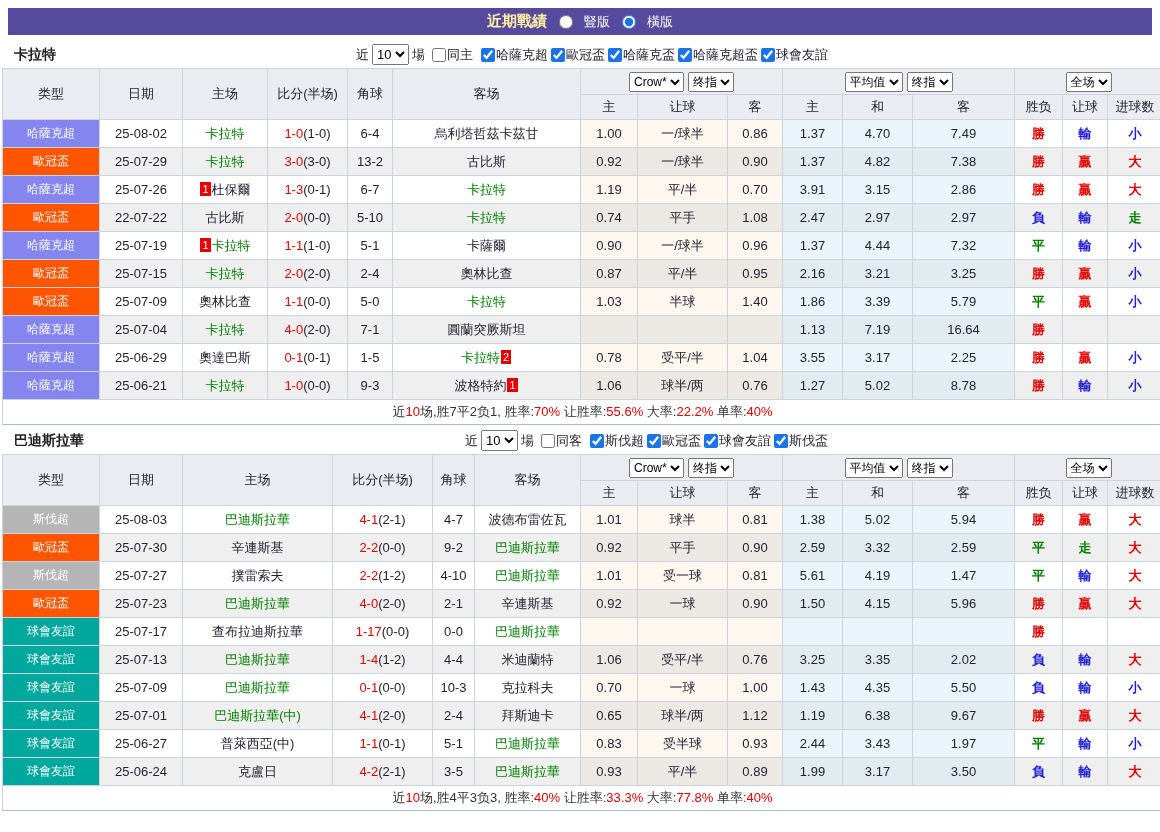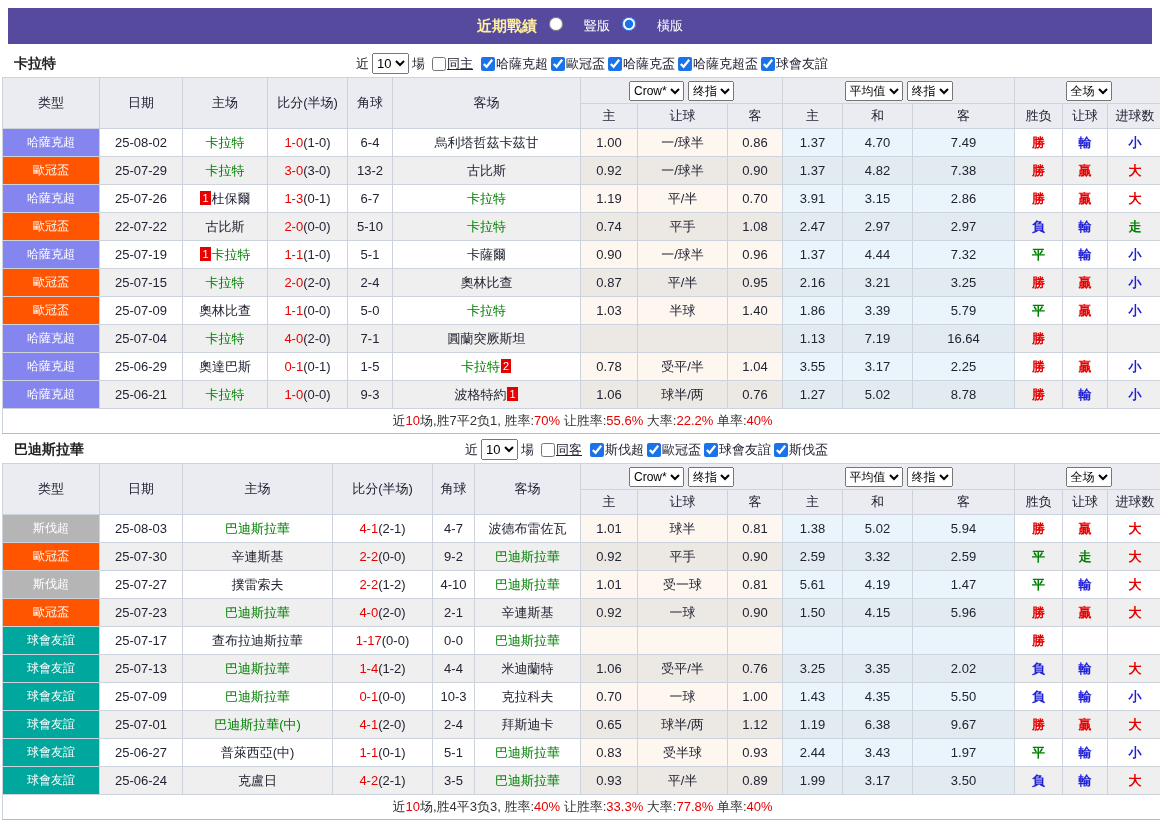--- a/index.html
+++ b/index.html
@@ -5,37 +5,37 @@
   * { box-sizing: border-box; }
   body {
     margin: 0;
     background: #fff;
     font-family: "Liberation Sans", "DejaVu Sans", sans-serif;
     font-size: 13px;
     color: #223;
   }
   .topbar {
     background: #564a9e;
-    height: 36px;
+    height: 27px;
     margin: 8px 8px 6px 8px;
     display: flex;
     align-items: center;
     justify-content: center;
     gap: 12px;
   }
   .topbar .title {
     color: #ffefa0;
     font-weight: bold;
     font-size: 15px;
   }
   .topbar label {
     color: #fff;
     display: inline-flex;
-    align-items: flex-start;
-    gap: 21px;
+    align-items: center;
+    gap: 11px;
     font-size: 13px;
   }
   input[type="radio"], input[type="checkbox"] {
     accent-color: #1a73e8;
     width: 14px; height: 14px;
     margin: 0;
   }
   .section { margin: 0 2px 2px 2px; }
   .section-header {
     position: relative;
@@ -52,21 +52,21 @@
   .filters {
     position: absolute;
     right: 330px;
     display: inline-flex;
     align-items: center;
     gap: 3px;
     white-space: nowrap;
   }
   .filters select { font-size: 13px; height: 21px; }
   .filters label { display: inline-flex; align-items: center; gap: 1px; }
-  .same-label { margin-left: 4px; margin-right: 2px; text-decoration: underline; }
+  .same-label { margin-left: 4px; margin-right: 2px; }
   .league-filters { display: inline-flex; align-items: center; }
   .league-filters label { margin-left: 3px; }
   table {
     border-collapse: collapse;
     table-layout: fixed;
     width: 100%;
   }
   th, td {
     border: 1px solid #ccd3dc;
     text-align: center;

